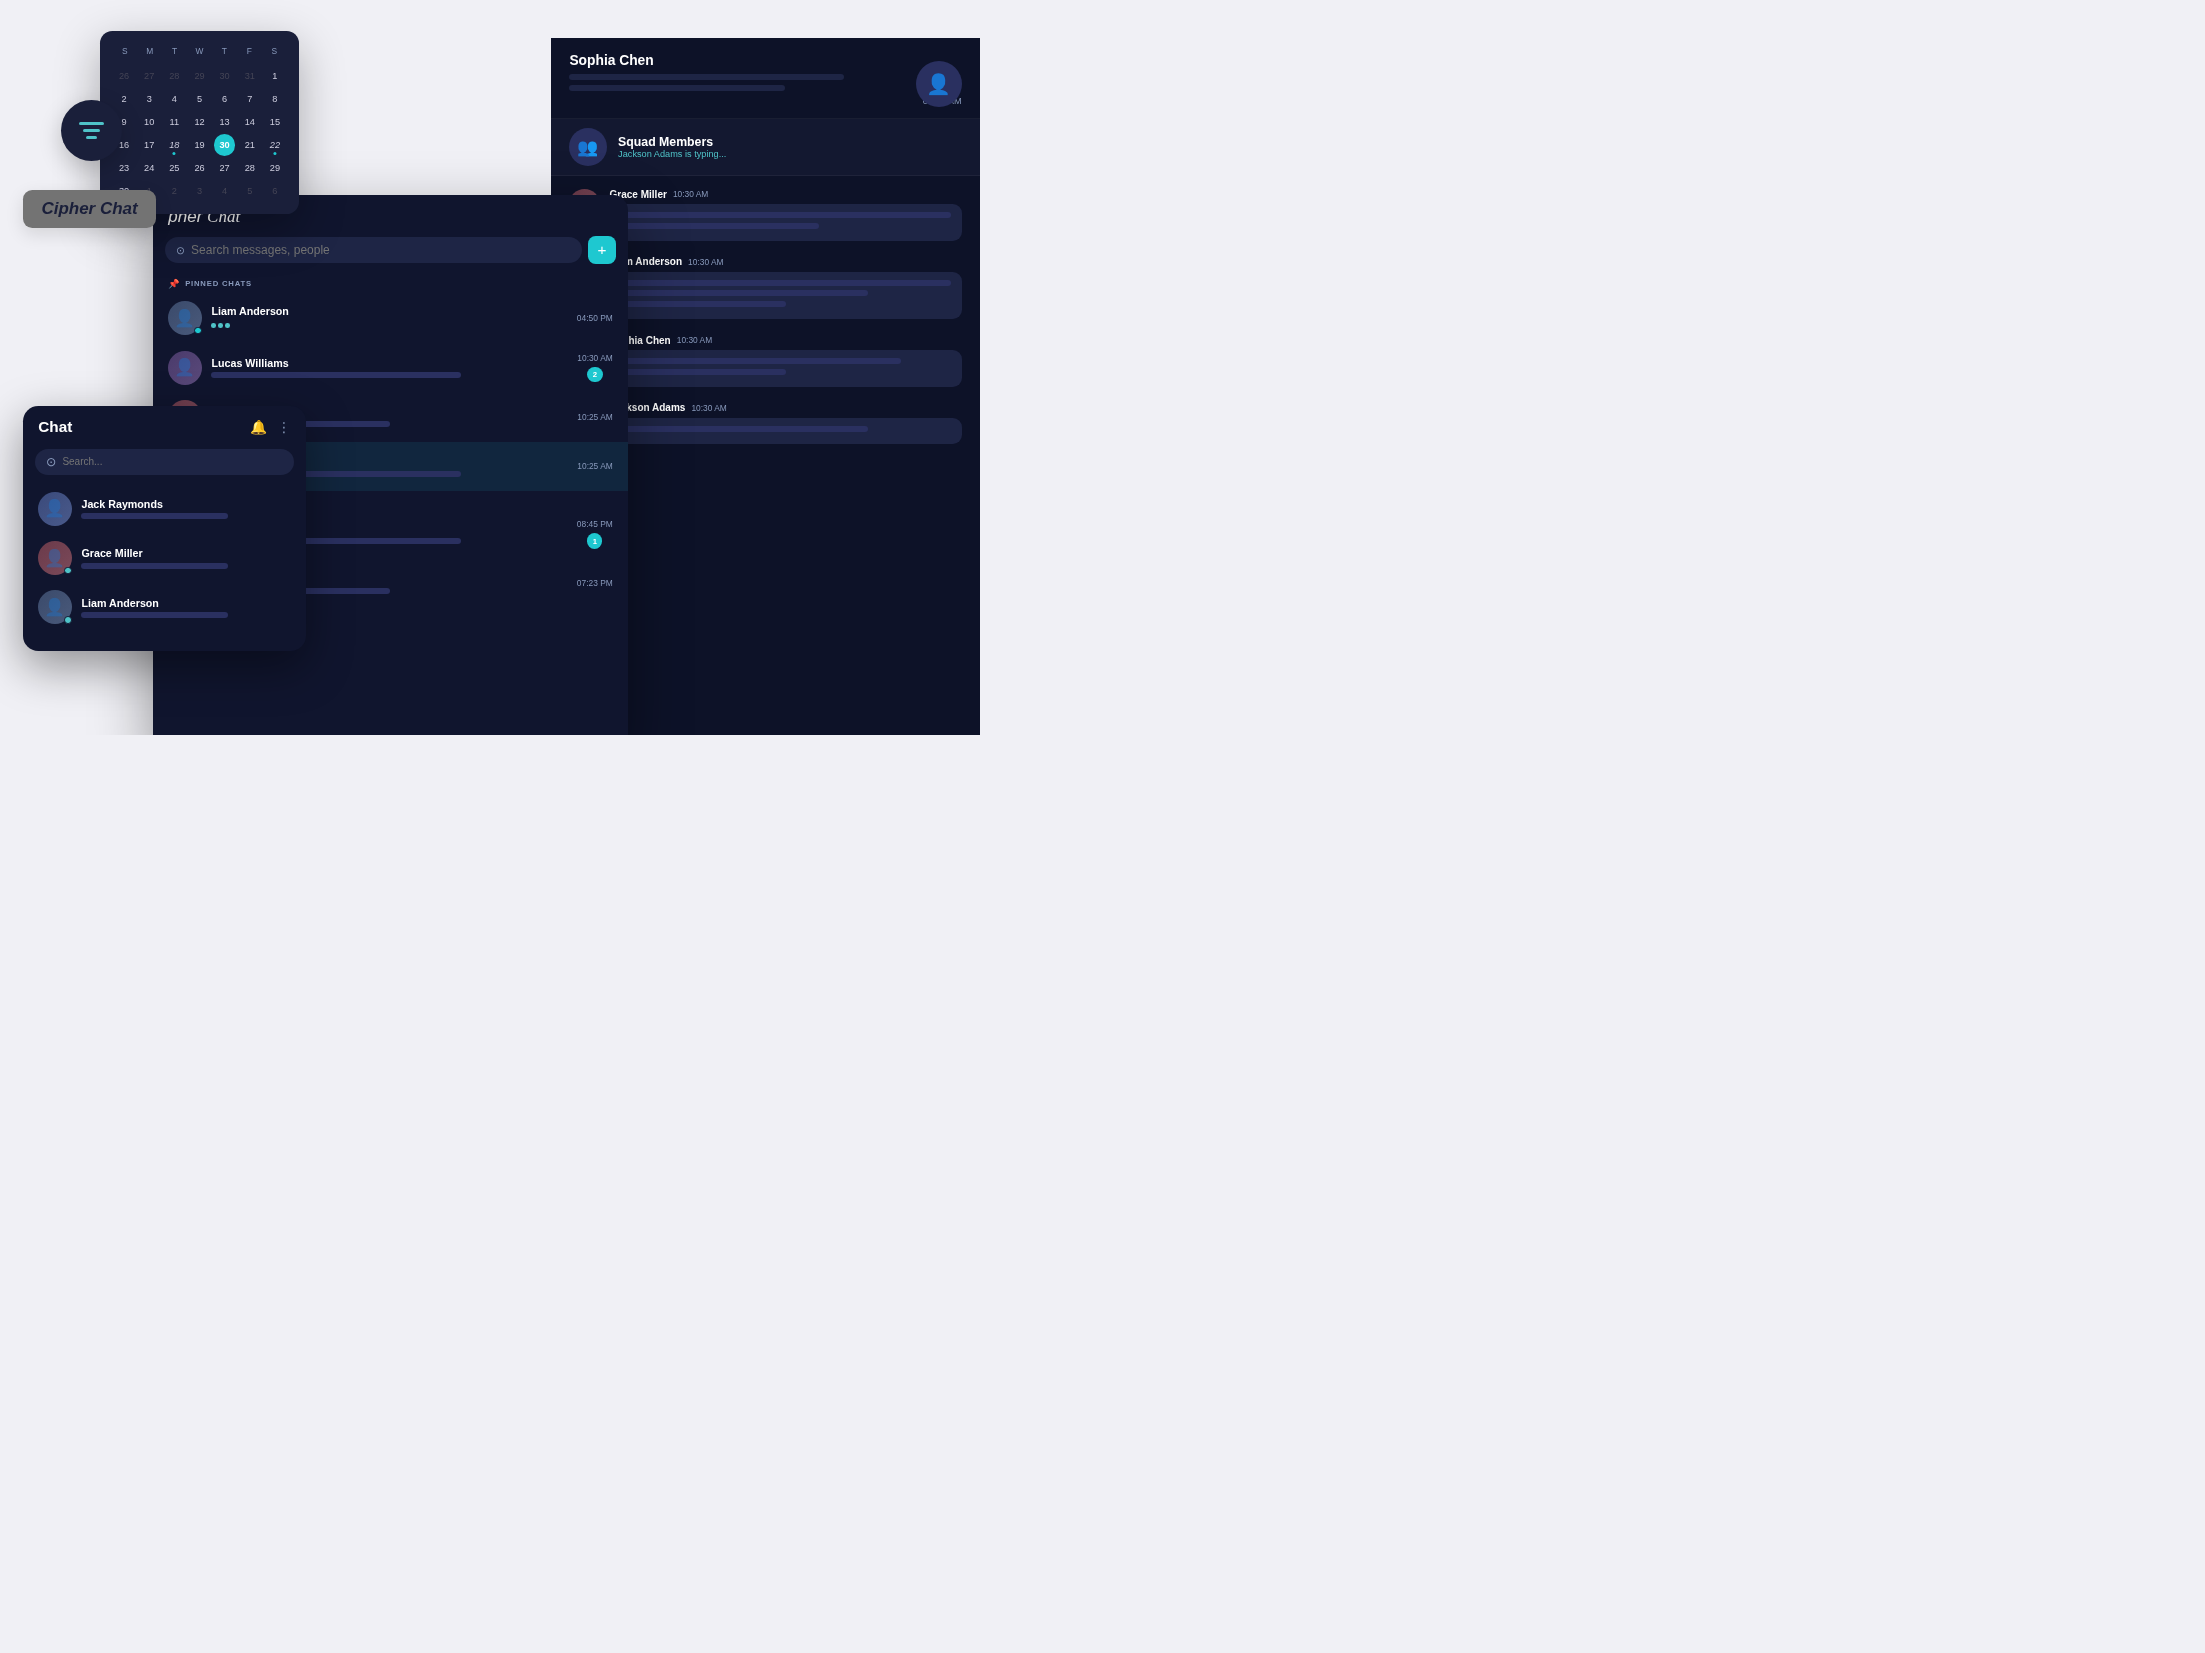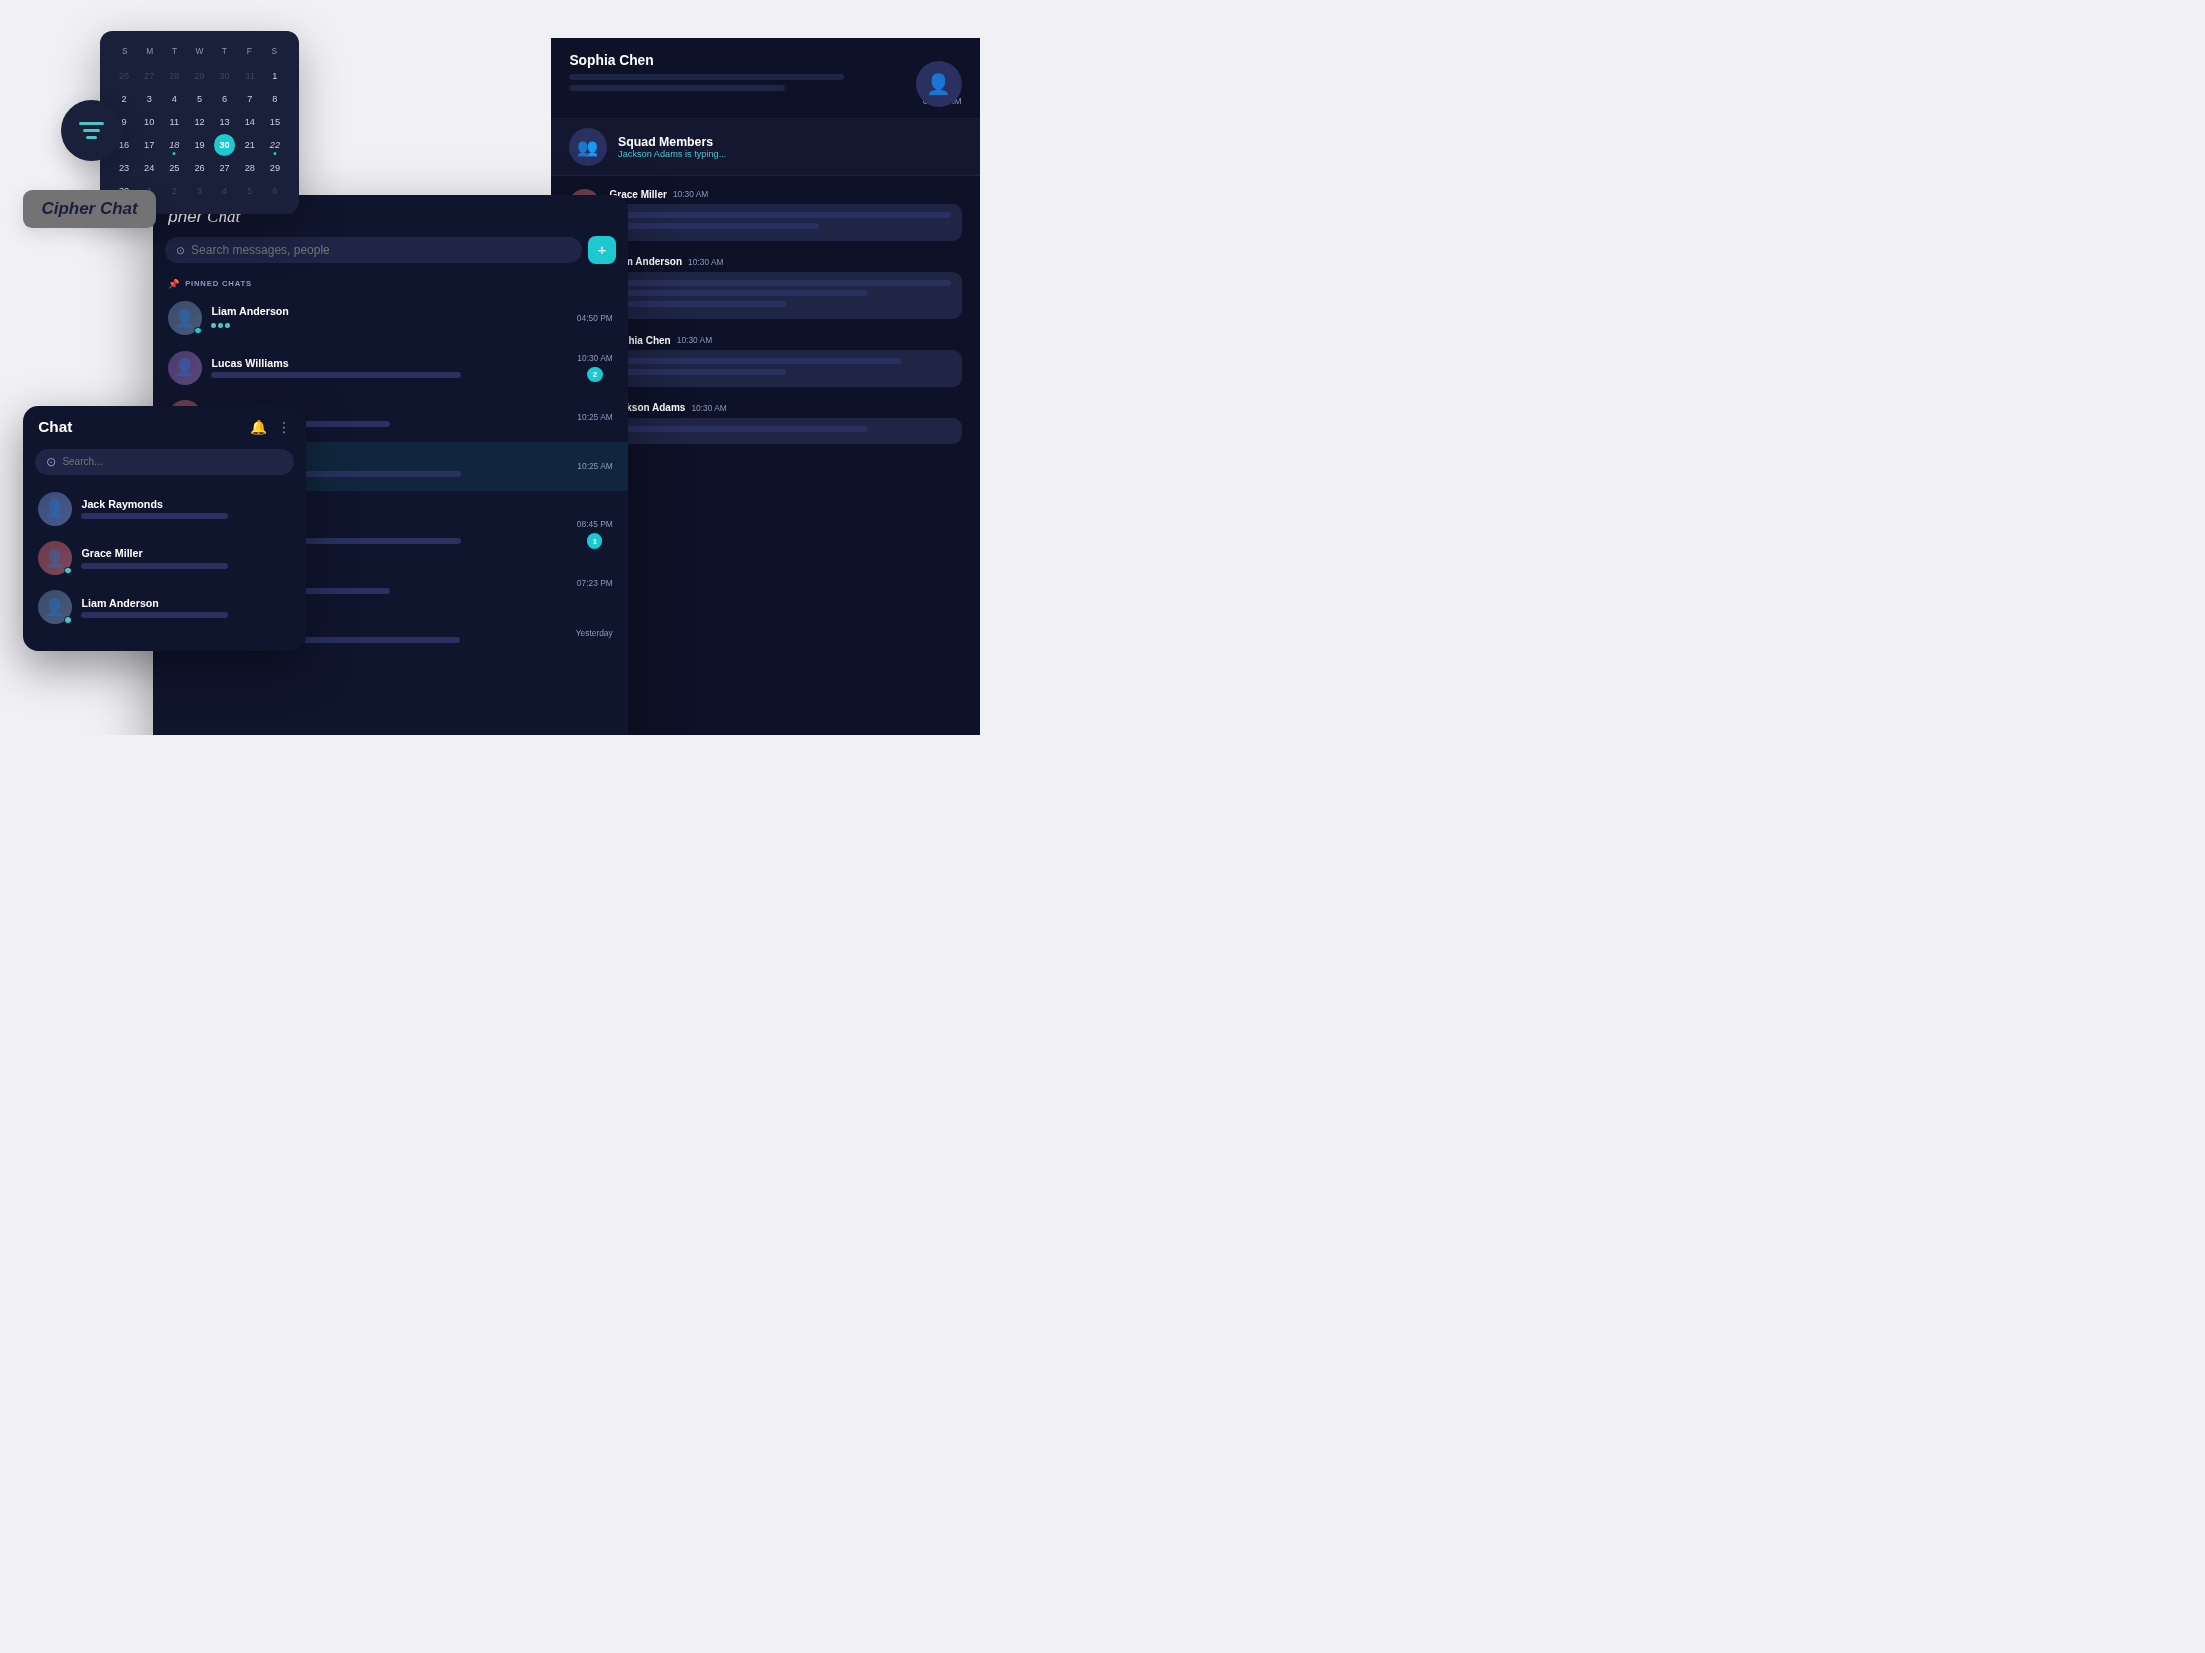--- a/index.html
+++ b/index.html
@@ -697,34 +697,20 @@
     </div>
     <div class="chat-info">
       <div class="chat-name">Sophia Chen</div>
       <div class="chat-preview short"></div>
     </div>
     <div class="chat-meta">
       <span class="chat-time">07:23 PM</span>
     </div>
   </div>
 
-  <div class="chat-item">
-    <div class="avatar-wrap">
-      <div class="avatar av-olivia">
-        <span class="person-silhouette">👤</span>
-      </div>
-    </div>
-    <div class="chat-info">
-      <div class="chat-name">Olivia Foster</div>
-      <div class="chat-preview"></div>
-    </div>
-    <div class="chat-meta">
-      <span class="chat-time">Yesterday</span>
-    </div>
-  </div>
 </div>
 
 <div class="pagination-dots">
   <div class="pg-dot"></div>
   <div class="pg-dot inactive"></div>
   <div class="pg-dot inactive"></div>
   <div class="pg-dot inactive"></div>
   <div class="pg-dot inactive"></div>
 </div>
 

